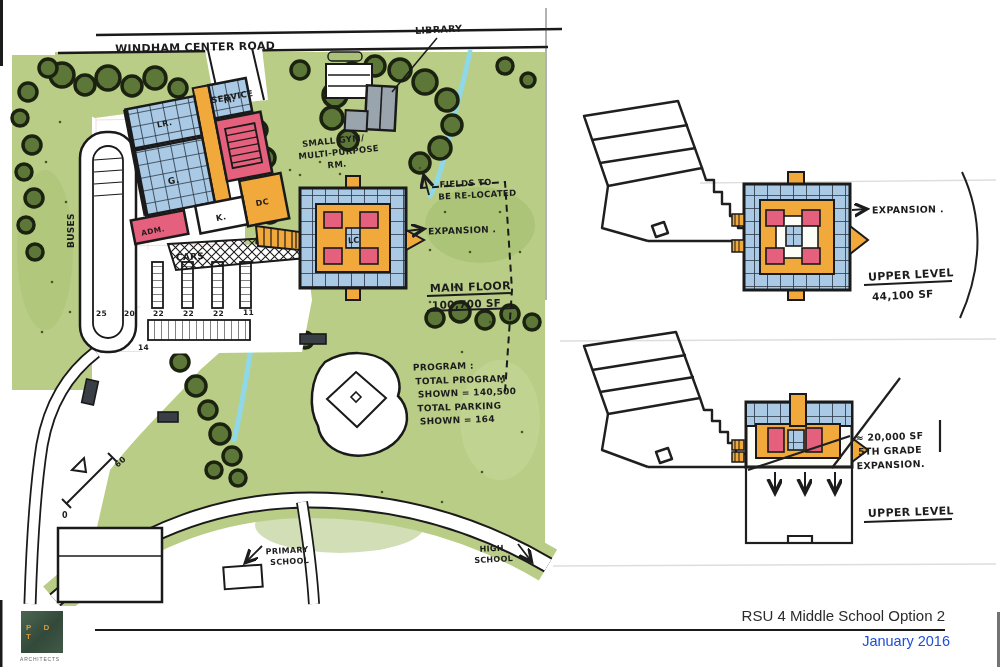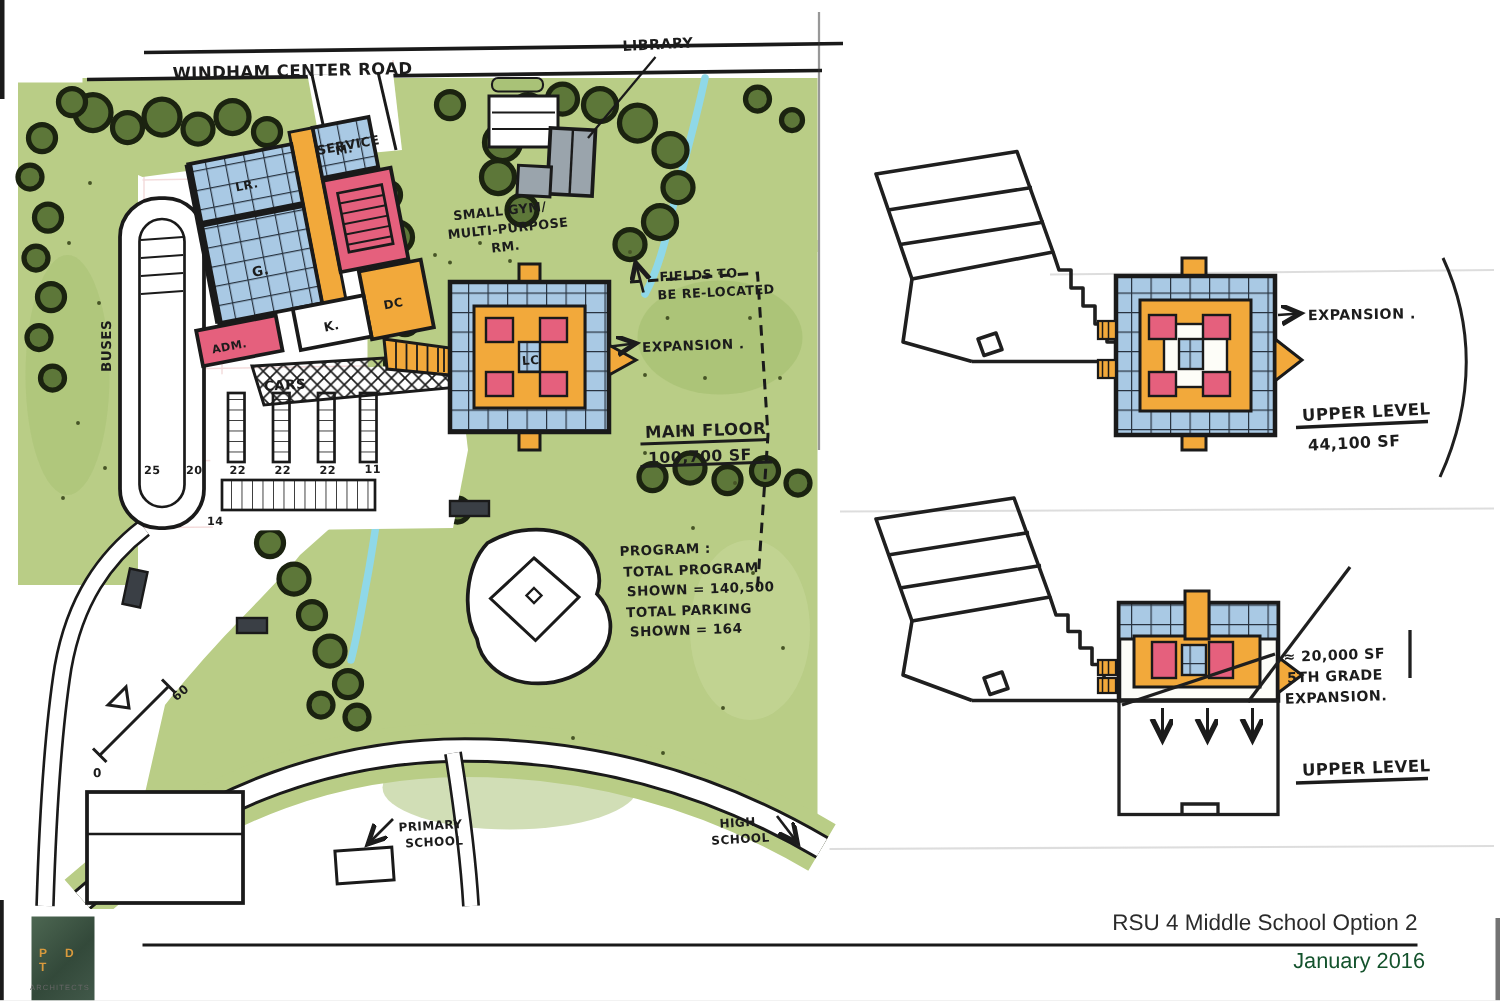--- a/index.html
+++ b/index.html
@@ -3,22 +3,22 @@
 <meta charset="utf-8">
 <style>
   html,body{margin:0;padding:0;background:#e8e8e8;}
   .page{position:relative;width:1000px;height:667px;background:#ffffff;overflow:hidden;
         font-family:"Liberation Sans",sans-serif;}
   .page svg{position:absolute;left:0;top:0;}
   .hand{font-family:"DejaVu Sans",sans-serif;font-weight:700;fill:#1c1c1c;letter-spacing:.3px;}
   
   .tb-line{position:absolute;left:95px;top:629px;width:850px;height:2px;background:#1a1a1a;}
   .tb-title{position:absolute;right:55px;top:607px;font-size:15px;color:#2b2b2b;}
-  .tb-date{position:absolute;right:50px;top:633px;font-size:14.5px;color:#14532d;}
-  .logo{position:absolute;left:21px;top:611px;width:42px;height:57px;
+  .tb-date{position:absolute;right:50px;top:633px;font-size:14.5px;color:#1d4ed8;}
+  .logo{position:absolute;left:21px;top:611px;width:42px;height:42px;
         background:linear-gradient(135deg,#4d6752 0%,#33493a 55%,#42594a 100%);
         display:flex;align-items:center;justify-content:center;}
   .logo span{font-size:8px;font-weight:700;color:#d99a3d;letter-spacing:5px;margin-left:5px;}
   .logo-caption{position:absolute;left:20px;top:656px;font-size:5px;color:#666;letter-spacing:.8px;}
 </style>
 </head>
 <body>
 
 <div class="page">
 

